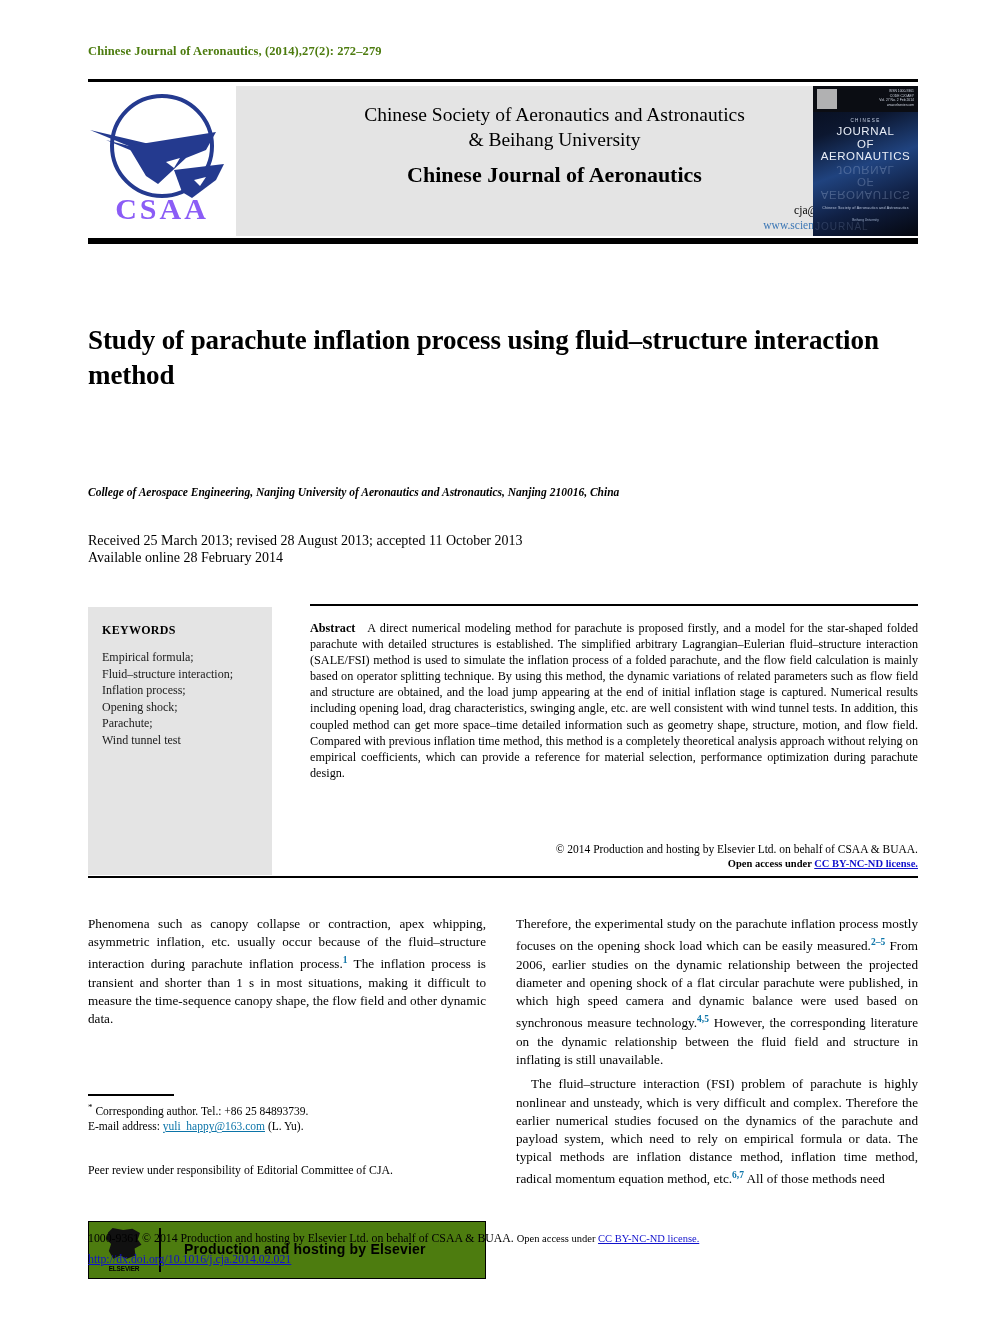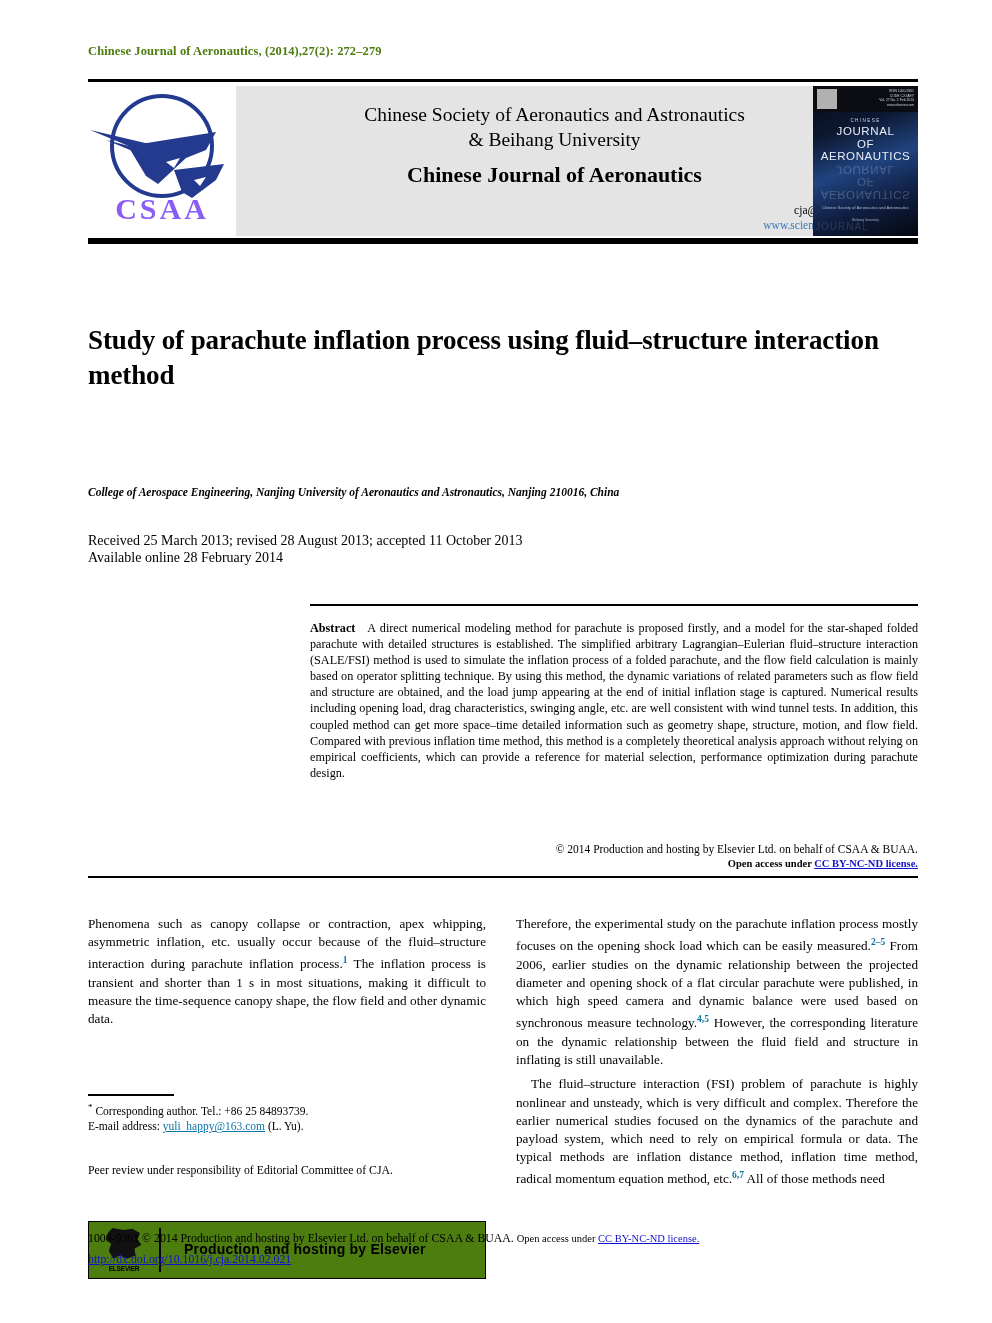--- a/index.html
+++ b/index.html
@@ -538,20 +538,31 @@
   <h1 class="art-title">Study of parachute inflation process using fluid–structure interaction method</h1>
 
 
   <div class="affiliation">College of Aerospace Engineering, Nanjing University of Aeronautics and Astronautics, Nanjing 210016, China</div>
 
   <div class="dates">
     <span>Received 25 March 2013; revised 28 August 2013; accepted 11 October 2013</span><br>
     <span>Available online 28 February 2014</span>
   </div>
 
+  <div class="kw-box">
+    <div class="kw-title">KEYWORDS</div>
+    <div class="kw-list">
+      <div>Empirical formula;</div>
+      <div>Fluid–structure interaction;</div>
+      <div>Inflation process;</div>
+      <div>Opening shock;</div>
+      <div>Parachute;</div>
+      <div>Wind tunnel test</div>
+    </div>
+  </div>
 
   <div class="abstract-rule-top"></div>
   <div class="abstract">
     <b class="lab">Abstract</b><span class="gap"></span><span>A direct numerical modeling method for parachute is proposed firstly, and a model for the star-shaped folded parachute with detailed structures is established. The simplified arbitrary Lagrangian–Eulerian fluid–structure interaction (SALE/FSI) method is used to simulate the inflation process of a folded parachute, and the flow field calculation is mainly based on operator splitting technique. By using this method, the dynamic variations of related parameters such as flow field and structure are obtained, and the load jump appearing at the end of initial inflation stage is captured. Numerical results including opening load, drag characteristics, swinging angle, etc. are well consistent with wind tunnel tests. In addition, this coupled method can get more space–time detailed information such as geometry shape, structure, motion, and flow field. Compared with previous inflation time method, this method is a completely theoretical analysis approach without relying on empirical coefficients, which can provide a reference for material selection, performance optimization during parachute design.</span>
   </div>
   <div class="abs-credit">© 2014 Production and hosting by Elsevier Ltd. on behalf of CSAA &amp; BUAA.</div>
   <div class="abs-open">
     <span>Open access under </span><span class="lnk">CC BY-NC-ND license.</span>
   </div>
   <div class="abstract-rule-bottom"></div>

